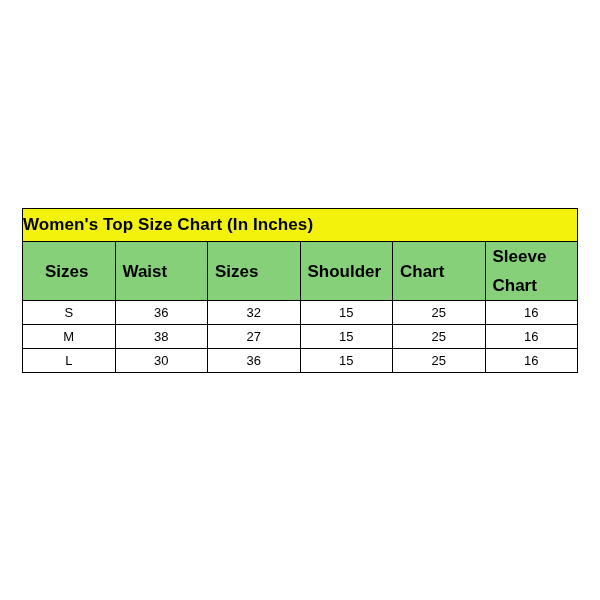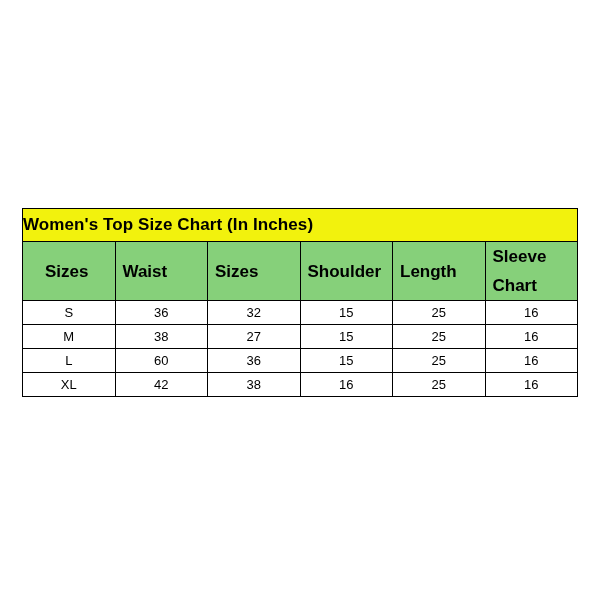--- a/index.html
+++ b/index.html
@@ -84,51 +84,43 @@
     <table class="size-chart">
       <tbody>
         <tr>
           <td class="title-cell" colspan="6">Women's Top Size Chart (In Inches)</td>
         </tr>
         <tr>
           <td class="hdr first c0">Sizes</td>
           <td class="hdr mid c1">Waist</td>
           <td class="hdr mid c2">Sizes</td>
           <td class="hdr mid c3">Shoulder</td>
-          <td class="hdr mid c4">Length</td>
+          <td class="hdr mid c4">Chart</td>
           <td class="hdr mid c5">Sleeve Chart</td>
         </tr>
         <tr>
           <td class="data-cell c0">S</td>
           <td class="data-cell c1">36</td>
           <td class="data-cell c2">32</td>
           <td class="data-cell c3">15</td>
           <td class="data-cell c4">25</td>
           <td class="data-cell c5">16</td>
         </tr>
         <tr>
           <td class="data-cell c0">M</td>
           <td class="data-cell c1">38</td>
           <td class="data-cell c2">27</td>
           <td class="data-cell c3">15</td>
           <td class="data-cell c4">25</td>
           <td class="data-cell c5">16</td>
         </tr>
         <tr>
           <td class="data-cell c0">L</td>
-          <td class="data-cell c1">60</td>
+          <td class="data-cell c1">30</td>
           <td class="data-cell c2">36</td>
           <td class="data-cell c3">15</td>
-          <td class="data-cell c4">25</td>
-          <td class="data-cell c5">16</td>
-        </tr>
-        <tr>
-          <td class="data-cell c0">XL</td>
-          <td class="data-cell c1">42</td>
-          <td class="data-cell c2">38</td>
-          <td class="data-cell c3">16</td>
           <td class="data-cell c4">25</td>
           <td class="data-cell c5">16</td>
         </tr>
       </tbody>
     </table>
   </div>
 </div>
 
 </body></html>

